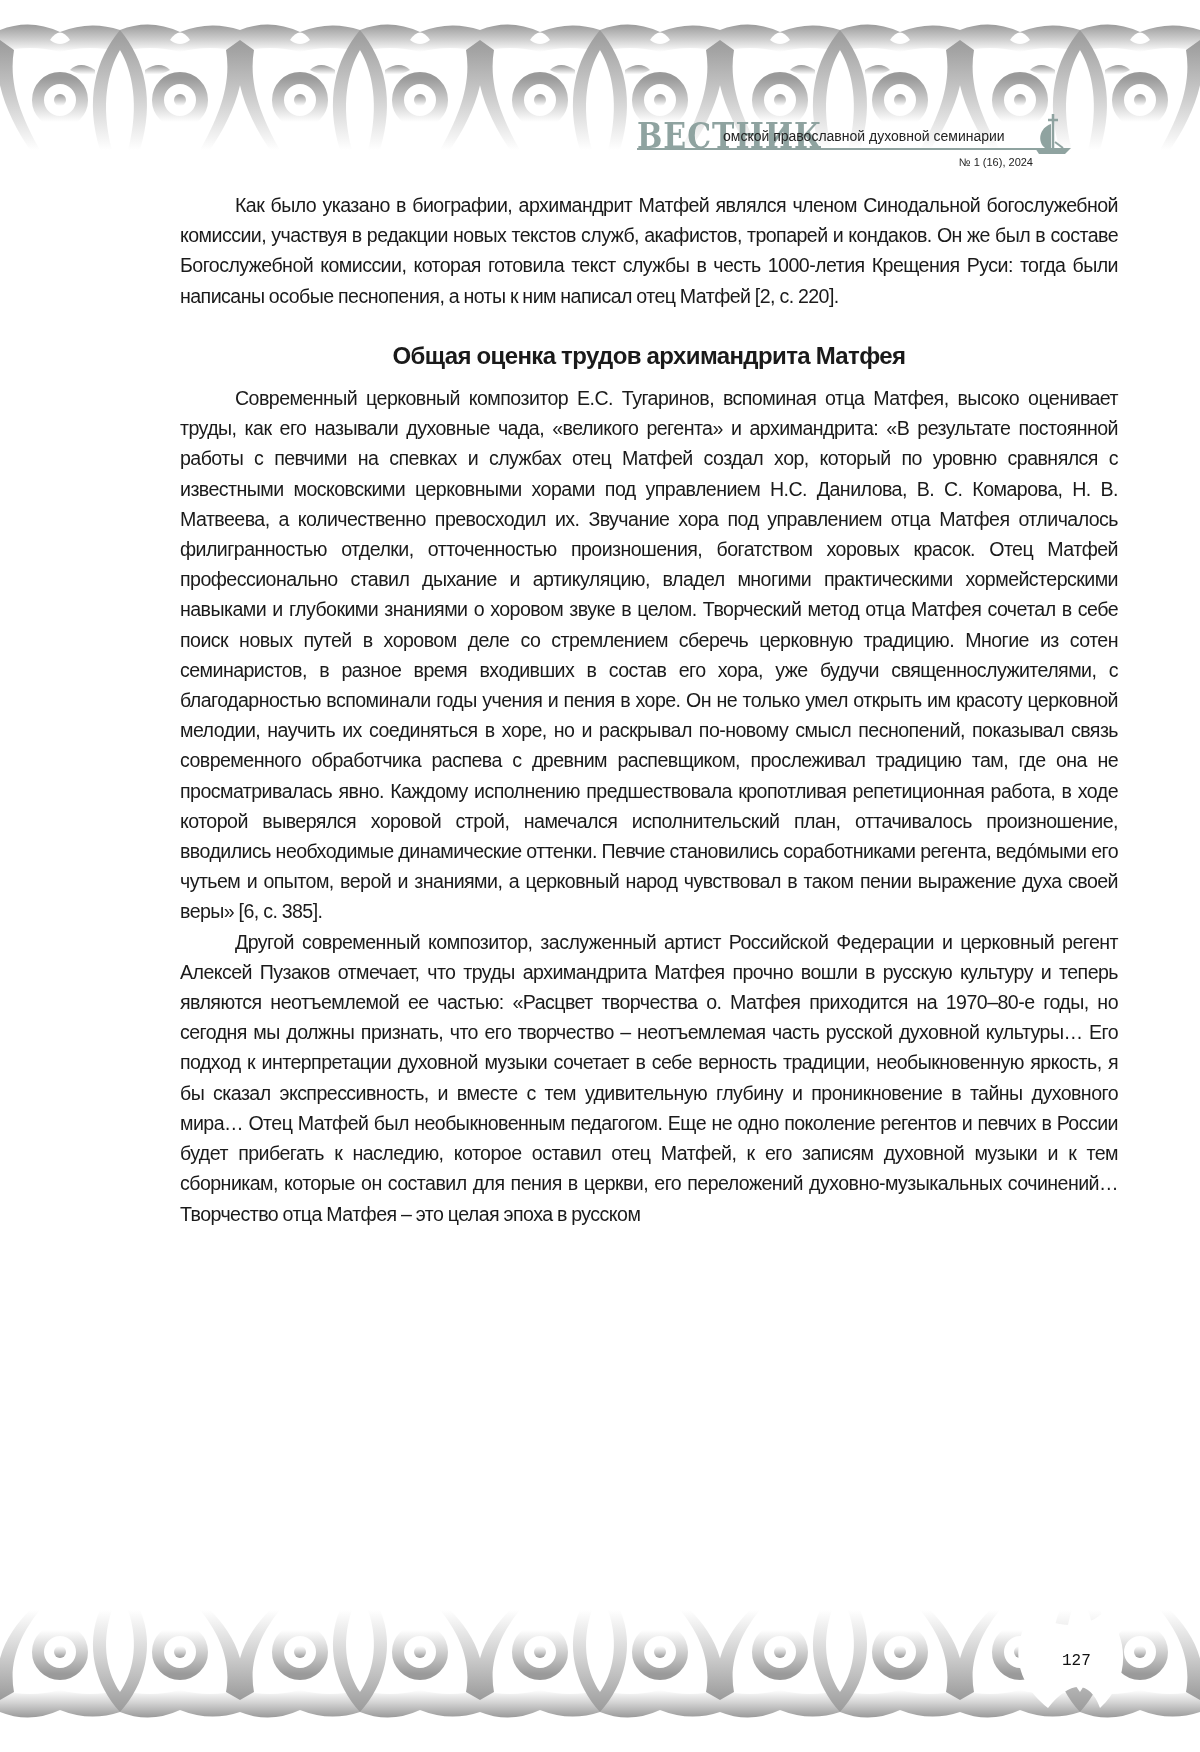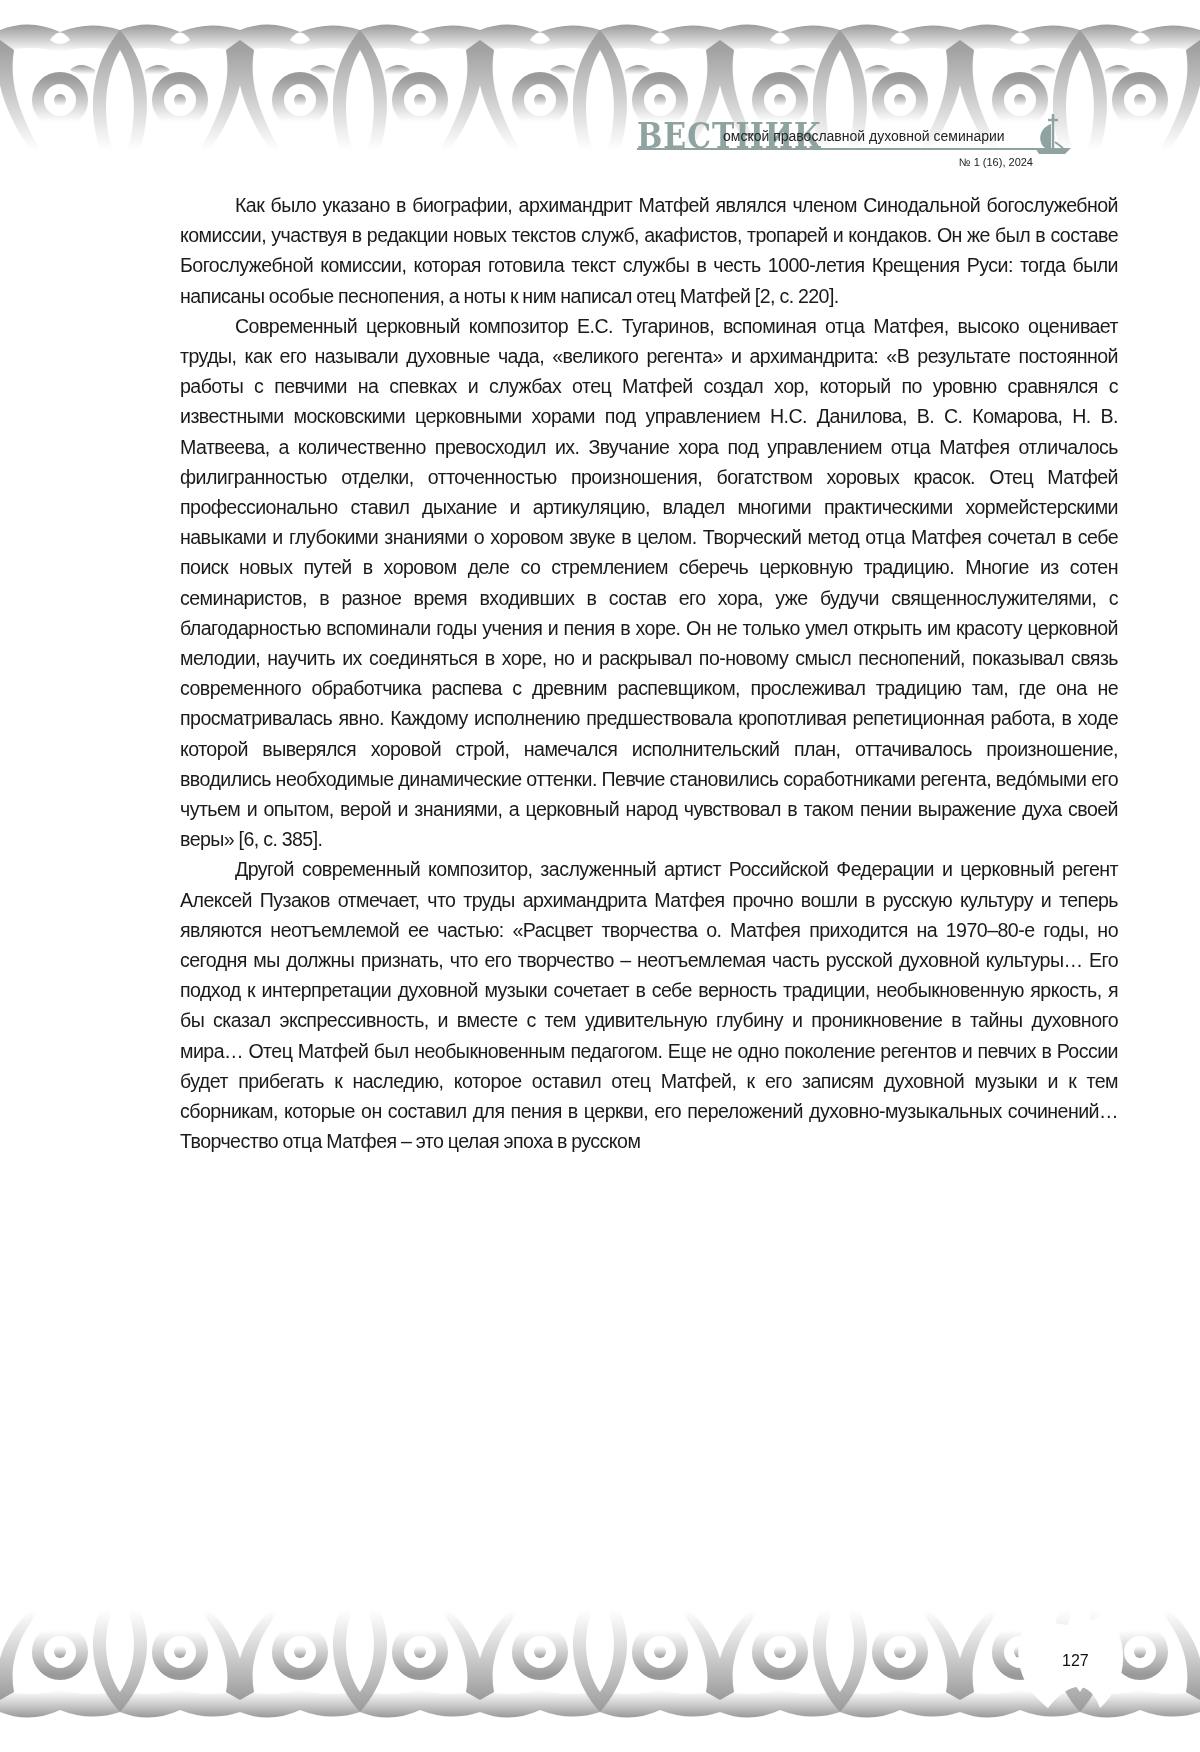--- a/index.html
+++ b/index.html
@@ -14,21 +14,21 @@
   .masthead-logo { position: absolute; left: 12px; top: 4px; font-family: "DejaVu Serif", serif; font-size: 30px; letter-spacing: 1px; color: #8fa3a0; font-weight: bold; transform: scaleY(1.15); transform-origin: left top; }
   .masthead-subtitle { position: absolute; left: 98px; top: 16px; font-size: 14px; color: #222; white-space: nowrap; }
   .masthead-rule { position: absolute; left: 12px; top: 36px; width: 400px; height: 2px; background: #8fa3a0; }
   .masthead-issue { position: absolute; right: 12px; top: 44px; font-size: 11px; color: #222; white-space: nowrap; padding-left: 21px; }
   .ship-icon { position: absolute; left: 408px; top: 0px; width: 40px; height: 44px; }
 
   .content { position: absolute; left: 140px; top: 190px; width: 938px; font-size: 19.6px; line-height: 30.2px; text-align: justify; font-family: "Liberation Sans Narrow", "Liberation Sans", sans-serif; letter-spacing: -0.55px; word-spacing: -0.5px; margin-left: 40px; }
   .content p { margin: 0; text-indent: 55px; }
   .section-heading { text-align: center; font-weight: bold; font-size: 24px; margin: 30px 0 12px 0; letter-spacing: -0.6px; text-indent: 0; }
 
-  .page-number { position: absolute; left: 1062px; top: 1652px; font-size: 16px; color: #111; }
+  .page-number { position: absolute; left: 1062px; top: 1652px; font-size: 16px; color: #111; font-family: Liberation Mono, monospace; }
 </style>
 </head>
 <body>
 
 <div class="ornament ornament-top">
   <svg width="1200" height="170" viewBox="0 0 1200 170">
     <defs>
       <linearGradient id="gtop" x1="0" y1="0" x2="0" y2="1">
         <stop offset="0" stop-color="#9a9a9a"></stop>
         <stop offset="0.55" stop-color="#cfcfcf"></stop>
@@ -62,20 +62,21 @@
     <path d="M20,2 L20,36" stroke="#8fa3a0" stroke-width="2.5"></path>
     <path d="M15,8 L25,8" stroke="#8fa3a0" stroke-width="2.5"></path>
     <path d="M18,12 C6,16 4,30 12,36 L18,36 Z" fill="#8fa3a0"></path>
     <path d="M2,36 L38,36 L32,42 L6,42 Z" fill="#8fa3a0"></path>
     <path d="M22,30 L30,36" stroke="#8fa3a0" stroke-width="2"></path>
   </svg>
 </div>
 
 <div class="content">
   <p>Как было указано в биографии, архимандрит Матфей являлся членом Синодальной богослужебной комиссии, участвуя в редакции новых текстов служб, акафистов, тропарей и кондаков. Он же был в составе Богослужебной комиссии, которая готовила текст службы в честь 1000-летия Крещения Руси: тогда были написаны особые песнопения, а ноты к ним написал отец Матфей [2, с. 220].</p>
+  <h2 class="section-heading">Общая оценка трудов архимандрита Матфея</h2>
   <p>Современный церковный композитор Е.С. Тугаринов, вспоминая отца Матфея, высоко оценивает труды, как его называли духовные чада, «великого регента» и архимандрита: «В результате постоянной работы с певчими на спевках и службах отец Матфей создал хор, который по уровню сравнялся с известными московскими церковными хорами под управлением Н.С. Данилова, В. С. Комарова, Н. В. Матвеева, а количественно превосходил их. Звучание хора под управлением отца Матфея отличалось филигранностью отделки, отточенностью произношения, богатством хоровых красок. Отец Матфей профессионально ставил дыхание и артикуляцию, владел многими практическими хормейстерскими навыками и глубокими знаниями о хоровом звуке в целом. Творческий метод отца Матфея сочетал в себе поиск новых путей в хоровом деле со стремлением сберечь церковную традицию. Многие из сотен семинаристов, в разное время входивших в состав его хора, уже будучи священнослужителями, с благодарностью вспоминали годы учения и пения в хоре. Он не только умел открыть им красоту церковной мелодии, научить их соединяться в хоре, но и раскрывал по-новому смысл песнопений, показывал связь современного обработчика распева с древним распевщиком, прослеживал традицию там, где она не просматривалась явно. Каждому исполнению предшествовала кропотливая репетиционная работа, в ходе которой выверялся хоровой строй, намечался исполнительский план, оттачивалось произношение, вводились необходимые динамические оттенки. Певчие становились соработниками регента, ведóмыми его чутьем и опытом, верой и знаниями, а церковный народ чувствовал в таком пении выражение духа своей веры» [6, с. 385].</p>
   <p>Другой современный композитор, заслуженный артист Российской Федерации и церковный регент Алексей Пузаков отмечает, что труды архимандрита Матфея прочно вошли в русскую культуру и теперь являются неотъемлемой ее частью: «Расцвет творчества о. Матфея приходится на 1970–80-е годы, но сегодня мы должны признать, что его творчество – неотъемлемая часть русской духовной культуры… Его подход к интерпретации духовной музыки сочетает в себе верность традиции, необыкновенную яркость, я бы сказал экспрессивность, и вместе с тем удивительную глубину и проникновение в тайны духовного мира… Отец Матфей был необыкновенным педагогом. Еще не одно поколение регентов и певчих в России будет прибегать к наследию, которое оставил отец Матфей, к его записям духовной музыки и к тем сборникам, которые он составил для пения в церкви, его переложений духовно-музыкальных сочинений… Творчество отца Матфея – это целая эпоха в русском</p>
 </div>
 
 <div class="ornament ornament-bottom">
   <svg width="1200" height="152" viewBox="0 0 1200 152">
     <defs>
       <linearGradient id="gbot" x1="0" y1="0" x2="0" y2="1">
         <stop offset="0" stop-color="#ffffff"></stop>
         <stop offset="0.45" stop-color="#d4d4d4"></stop>

